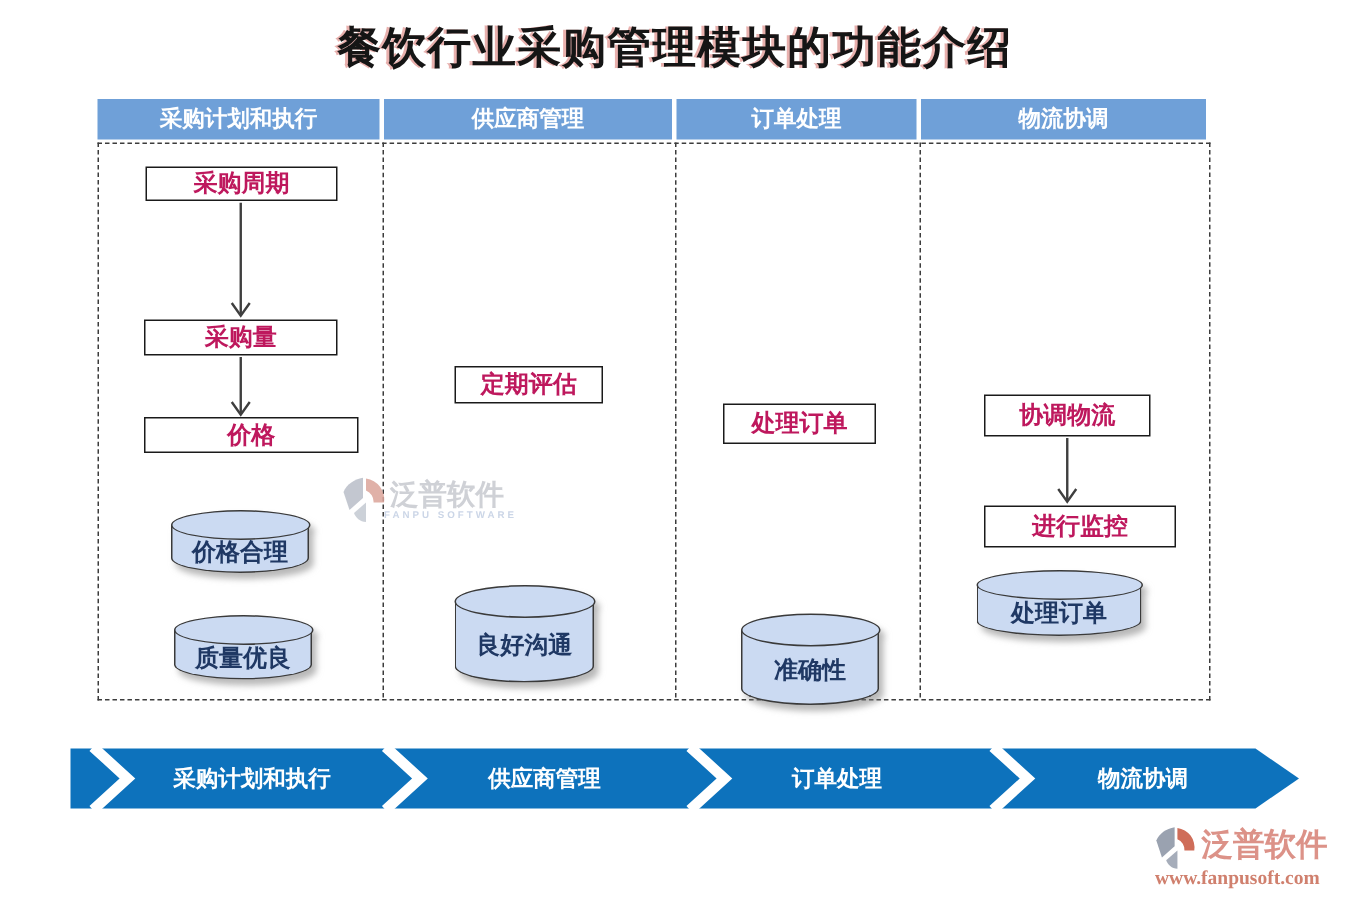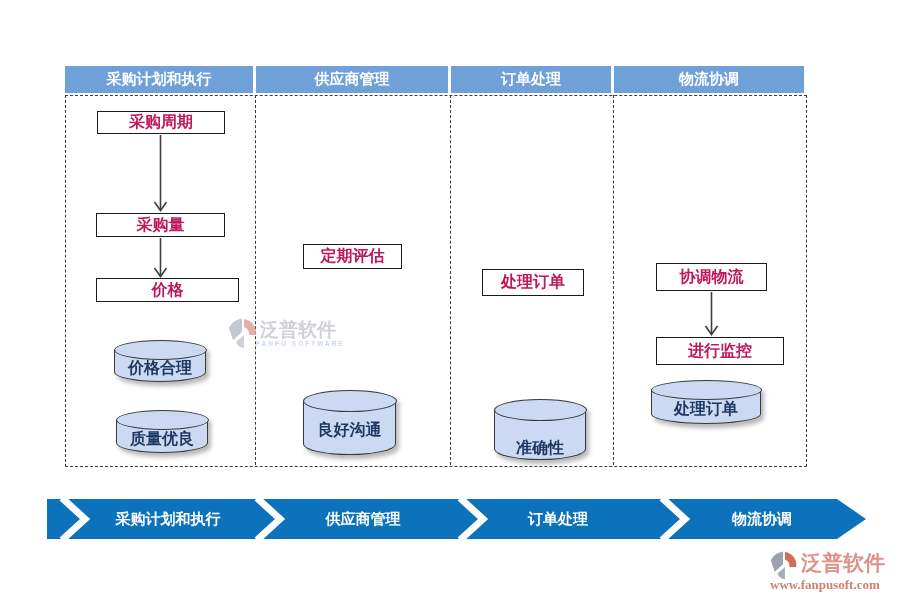--- a/index.html
+++ b/index.html
@@ -68,20 +68,21 @@
   .wm-corner{ position:absolute; left:768px; top:549px; width:125px; height:45px; }
   .wm-corner .wm-name{ position:absolute; left:33px; top:0px; font-size:21px; color:#DC9288; white-space:nowrap; font-weight:bold; font-family:"Liberation Serif", serif;}
   .wm-corner .wm-url{ position:absolute; left:2px; top:28px; font-size:13px; color:#D0806E; white-space:nowrap; font-weight:bold; font-family:"Liberation Serif", serif;}
   .wm-logo{ position:absolute; left:0; top:2px; }
 </style>
 </head>
 <body>
 
 <div class="stage">
 
+  <div class="title">餐饮行业采购管理模块的功能介绍</div>
 
   <div class="hdr" style="left:65px;  width:188px;">采购计划和执行</div>
   <div class="hdr" style="left:256px; width:192px;">供应商管理</div>
   <div class="hdr" style="left:451px; width:160px;">订单处理</div>
   <div class="hdr" style="left:614px; width:190px;">物流协调</div>
 
   <div class="panel-outer"></div>
   <div class="vdash" style="left:255px;"></div>
   <div class="vdash" style="left:450px;"></div>
   <div class="vdash" style="left:613px;"></div>
@@ -104,21 +105,21 @@
   <div class="cyl" style="left:116px; top:420px; width:92px; height:33px; --ry:10px;">
     <span class="cyl-label">质量优良</span>
   </div>
 
   <div class="fbox" style="left:303px; top:244px; width:99px; height:25px;">定期评估</div>
   <div class="cyl" style="left:303px; top:401px; width:93px; height:54px; --ry:11px;">
     <span class="cyl-label">良好沟通</span>
   </div>
 
   <div class="fbox" style="left:482px; top:269px; width:102px; height:27px;">处理订单</div>
-  <div class="cyl" style="left:494px; top:410px; width:92px; height:50px;align-items:flex-end; --ry:11px;">
+  <div class="cyl" style="left:494px; top:420px; width:92px; height:50px; --ry:11px;">
     <span class="cyl-label">准确性</span>
   </div>
 
   <div class="fbox" style="left:656px; top:263px; width:111px; height:28px;">协调物流</div>
   <svg class="arrow" style="left:701px; top:292px;" width="21" height="44">
     <line x1="10.5" y1="0" x2="10.5" y2="42"></line>
     <polyline points="4.5,34 10.5,42.5 16.5,34"></polyline>
   </svg>
   <div class="fbox" style="left:656px; top:337px; width:128px; height:28px;">进行监控</div>
   <div class="cyl" style="left:651px; top:390px; width:110px; height:34px; --ry:10px;">

